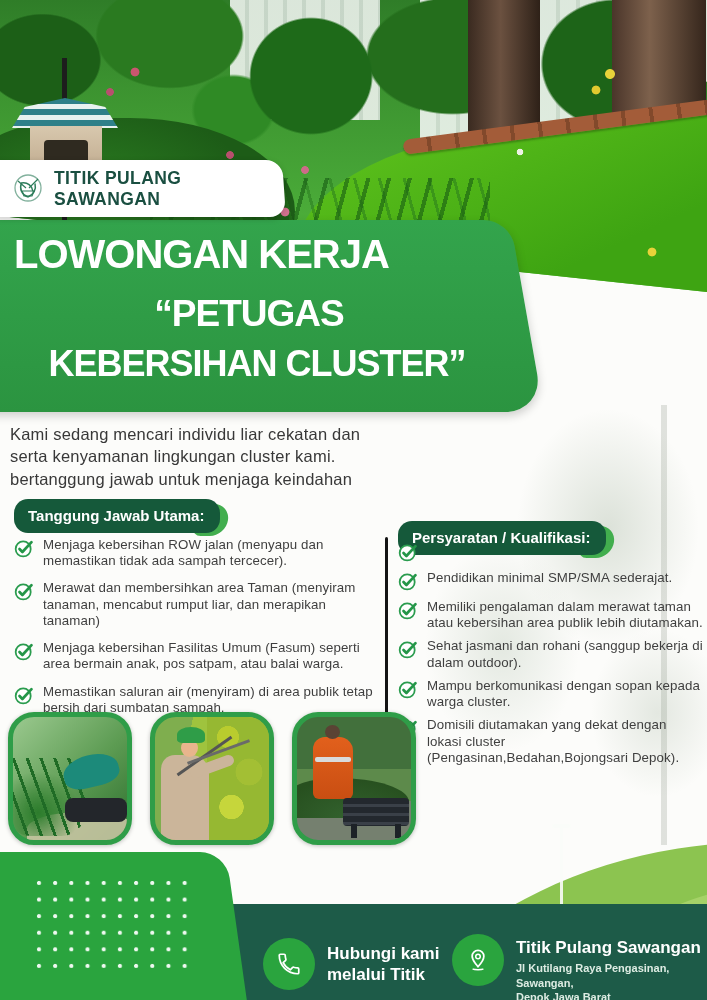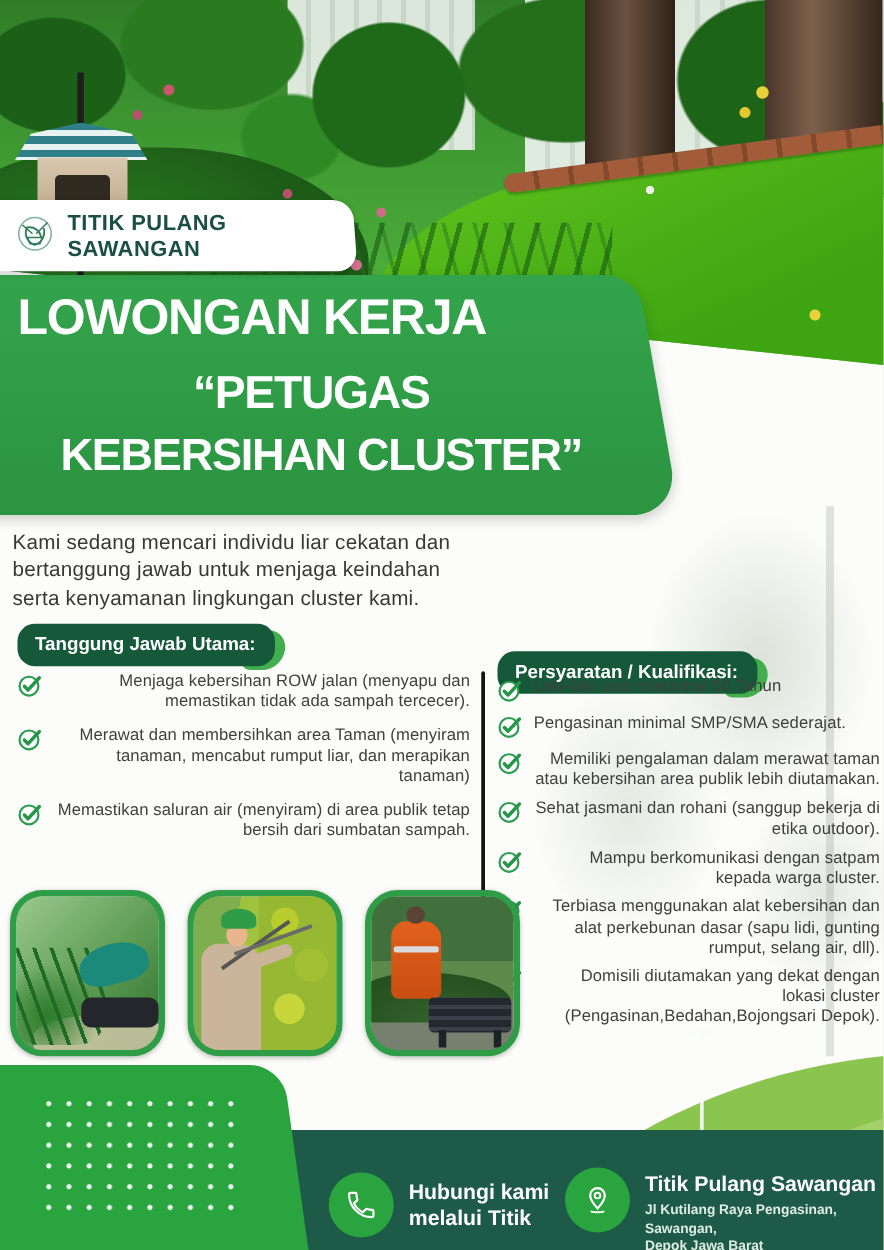--- a/index.html
+++ b/index.html
@@ -89,21 +89,21 @@
   .pill-accent{position:absolute;right:-8px;top:5px;width:34px;height:32px;background:#42ae4e;
                border-radius:10px 18px 18px 10px;transform:skewX(-8deg);}
   .pill-label{position:relative;background:#15593a;color:#fff;font-weight:bold;font-size:15px;
               padding:8px 16px 9px 14px;border-radius:14px;white-space:nowrap;}
   .pill-left{left:14px;top:499px;}
   .pill-right{left:398px;top:521px;}
 
   .divider{position:absolute;left:385px;top:537px;width:3px;height:212px;background:#141414;border-radius:2px;z-index:2;}
 
   
-  .list{position:absolute;display:flex;flex-direction:column;z-index:2;text-align:right;}
+  .list{position:absolute;display:flex;flex-direction:column;z-index:2;}
   .left-list{left:14px;top:537px;width:362px;gap:11px;}
   .right-list{left:398px;top:541px;width:306px;gap:7px;}
   .item{display:flex;gap:8px;align-items:flex-start;}
   .check{flex:0 0 21px;width:21px;height:21px;margin-top:1px;}
   .item-text{font-size:13.3px;line-height:1.22;color:#3f3f3f;letter-spacing:.1px;}
 
   
   .photos{position:absolute;left:8px;top:712px;display:flex;gap:18px;z-index:6;}
   .photo{width:114px;height:123px;border:5px solid #2f9d48;border-radius:26px;overflow:hidden;
          position:relative;background:#6fa35e;box-shadow:0 1px 4px rgba(0,0,0,.25);}
@@ -201,22 +201,22 @@
   <div class="title-banner">
     <div class="title-inner">
       <div class="title-l1">LOWONGAN KERJA</div>
       <div class="title-l2">“PETUGAS</div>
       <div class="title-l3">KEBERSIHAN CLUSTER”</div>
     </div>
   </div>
 
   <div class="intro">
     <div>Kami sedang mencari individu liar cekatan dan</div>
+    <div>serta kenyamanan lingkungan cluster kami.</div>
     <div>bertanggung jawab untuk menjaga keindahan</div>
-    <div>serta kenyamanan lingkungan cluster kami.</div>
   </div>
 
   <div class="watermark"></div>
 
   <div class="pill pill-left">
     <div class="pill-accent"></div>
     <div class="pill-label">Tanggung Jawab Utama:</div>
   </div>
   <div class="pill pill-right">
     <div class="pill-accent"></div>
@@ -238,66 +238,65 @@
           <circle cx="10.5" cy="12.5" r="8.6" fill="#fff" stroke="#2a9c4e" stroke-width="2"></circle>
           <path d="M6.3 12.6l3.3 3.4L20 4.8" fill="none" stroke="#249648" stroke-width="3.1" stroke-linecap="round" stroke-linejoin="round"></path>
         </svg>
       <span class="item-text">Merawat dan membersihkan area Taman (menyiram tanaman, mencabut rumput liar, dan merapikan tanaman)</span>
     </div>
     <div class="item">
       <svg class="check" viewBox="0 0 24 24">
           <circle cx="10.5" cy="12.5" r="8.6" fill="#fff" stroke="#2a9c4e" stroke-width="2"></circle>
           <path d="M6.3 12.6l3.3 3.4L20 4.8" fill="none" stroke="#249648" stroke-width="3.1" stroke-linecap="round" stroke-linejoin="round"></path>
         </svg>
+      <span class="item-text">Menjaga kebersihan Fasilitas Umum (Fasum) seperti area bermain anak, pos satpam, atau balai warga.</span>
+    </div>
+    <div class="item">
+      <svg class="check" viewBox="0 0 24 24">
+          <circle cx="10.5" cy="12.5" r="8.6" fill="#fff" stroke="#2a9c4e" stroke-width="2"></circle>
+          <path d="M6.3 12.6l3.3 3.4L20 4.8" fill="none" stroke="#249648" stroke-width="3.1" stroke-linecap="round" stroke-linejoin="round"></path>
+        </svg>
       <span class="item-text">Memastikan saluran air (menyiram) di area publik tetap bersih dari sumbatan sampah.</span>
     </div>
   </div>
 
   <div class="list right-list">
     <div class="item">
       <svg class="check" viewBox="0 0 24 24">
           <circle cx="10.5" cy="12.5" r="8.6" fill="#fff" stroke="#2a9c4e" stroke-width="2"></circle>
           <path d="M6.3 12.6l3.3 3.4L20 4.8" fill="none" stroke="#249648" stroke-width="3.1" stroke-linecap="round" stroke-linejoin="round"></path>
         </svg>
-      <span class="item-text">Laki-laki usia maksimal 50 Tahun</span>
-    </div>
-    <div class="item">
-      <svg class="check" viewBox="0 0 24 24">
-          <circle cx="10.5" cy="12.5" r="8.6" fill="#fff" stroke="#2a9c4e" stroke-width="2"></circle>
-          <path d="M6.3 12.6l3.3 3.4L20 4.8" fill="none" stroke="#249648" stroke-width="3.1" stroke-linecap="round" stroke-linejoin="round"></path>
-        </svg>
-      <span class="item-text">Pengasinan minimal SMP/SMA sederajat.</span>
+    </div>
+    <div class="item">
+      <svg class="check" viewBox="0 0 24 24">
+          <circle cx="10.5" cy="12.5" r="8.6" fill="#fff" stroke="#2a9c4e" stroke-width="2"></circle>
+          <path d="M6.3 12.6l3.3 3.4L20 4.8" fill="none" stroke="#249648" stroke-width="3.1" stroke-linecap="round" stroke-linejoin="round"></path>
+        </svg>
+      <span class="item-text">Pendidikan minimal SMP/SMA sederajat.</span>
     </div>
     <div class="item">
       <svg class="check" viewBox="0 0 24 24">
           <circle cx="10.5" cy="12.5" r="8.6" fill="#fff" stroke="#2a9c4e" stroke-width="2"></circle>
           <path d="M6.3 12.6l3.3 3.4L20 4.8" fill="none" stroke="#249648" stroke-width="3.1" stroke-linecap="round" stroke-linejoin="round"></path>
         </svg>
       <span class="item-text">Memiliki pengalaman dalam merawat taman atau kebersihan area publik lebih diutamakan.</span>
     </div>
     <div class="item">
       <svg class="check" viewBox="0 0 24 24">
           <circle cx="10.5" cy="12.5" r="8.6" fill="#fff" stroke="#2a9c4e" stroke-width="2"></circle>
           <path d="M6.3 12.6l3.3 3.4L20 4.8" fill="none" stroke="#249648" stroke-width="3.1" stroke-linecap="round" stroke-linejoin="round"></path>
         </svg>
-      <span class="item-text">Sehat jasmani dan rohani (sanggup bekerja di etika outdoor).</span>
-    </div>
-    <div class="item">
-      <svg class="check" viewBox="0 0 24 24">
-          <circle cx="10.5" cy="12.5" r="8.6" fill="#fff" stroke="#2a9c4e" stroke-width="2"></circle>
-          <path d="M6.3 12.6l3.3 3.4L20 4.8" fill="none" stroke="#249648" stroke-width="3.1" stroke-linecap="round" stroke-linejoin="round"></path>
-        </svg>
-      <span class="item-text">Mampu berkomunikasi dengan satpam kepada warga cluster.</span>
-    </div>
-    <div class="item">
-      <svg class="check" viewBox="0 0 24 24">
-          <circle cx="10.5" cy="12.5" r="8.6" fill="#fff" stroke="#2a9c4e" stroke-width="2"></circle>
-          <path d="M6.3 12.6l3.3 3.4L20 4.8" fill="none" stroke="#249648" stroke-width="3.1" stroke-linecap="round" stroke-linejoin="round"></path>
-        </svg>
-      <span class="item-text">Terbiasa menggunakan alat kebersihan dan alat perkebunan dasar (sapu lidi, gunting rumput, selang air, dll).</span>
+      <span class="item-text">Sehat jasmani dan rohani (sanggup bekerja di dalam outdoor).</span>
+    </div>
+    <div class="item">
+      <svg class="check" viewBox="0 0 24 24">
+          <circle cx="10.5" cy="12.5" r="8.6" fill="#fff" stroke="#2a9c4e" stroke-width="2"></circle>
+          <path d="M6.3 12.6l3.3 3.4L20 4.8" fill="none" stroke="#249648" stroke-width="3.1" stroke-linecap="round" stroke-linejoin="round"></path>
+        </svg>
+      <span class="item-text">Mampu berkomunikasi dengan sopan kepada warga cluster.</span>
     </div>
     <div class="item">
       <svg class="check" viewBox="0 0 24 24">
           <circle cx="10.5" cy="12.5" r="8.6" fill="#fff" stroke="#2a9c4e" stroke-width="2"></circle>
           <path d="M6.3 12.6l3.3 3.4L20 4.8" fill="none" stroke="#249648" stroke-width="3.1" stroke-linecap="round" stroke-linejoin="round"></path>
         </svg>
       <span class="item-text">Domisili diutamakan yang dekat dengan lokasi cluster (Pengasinan,Bedahan,Bojongsari Depok).</span>
     </div>
   </div>
 

